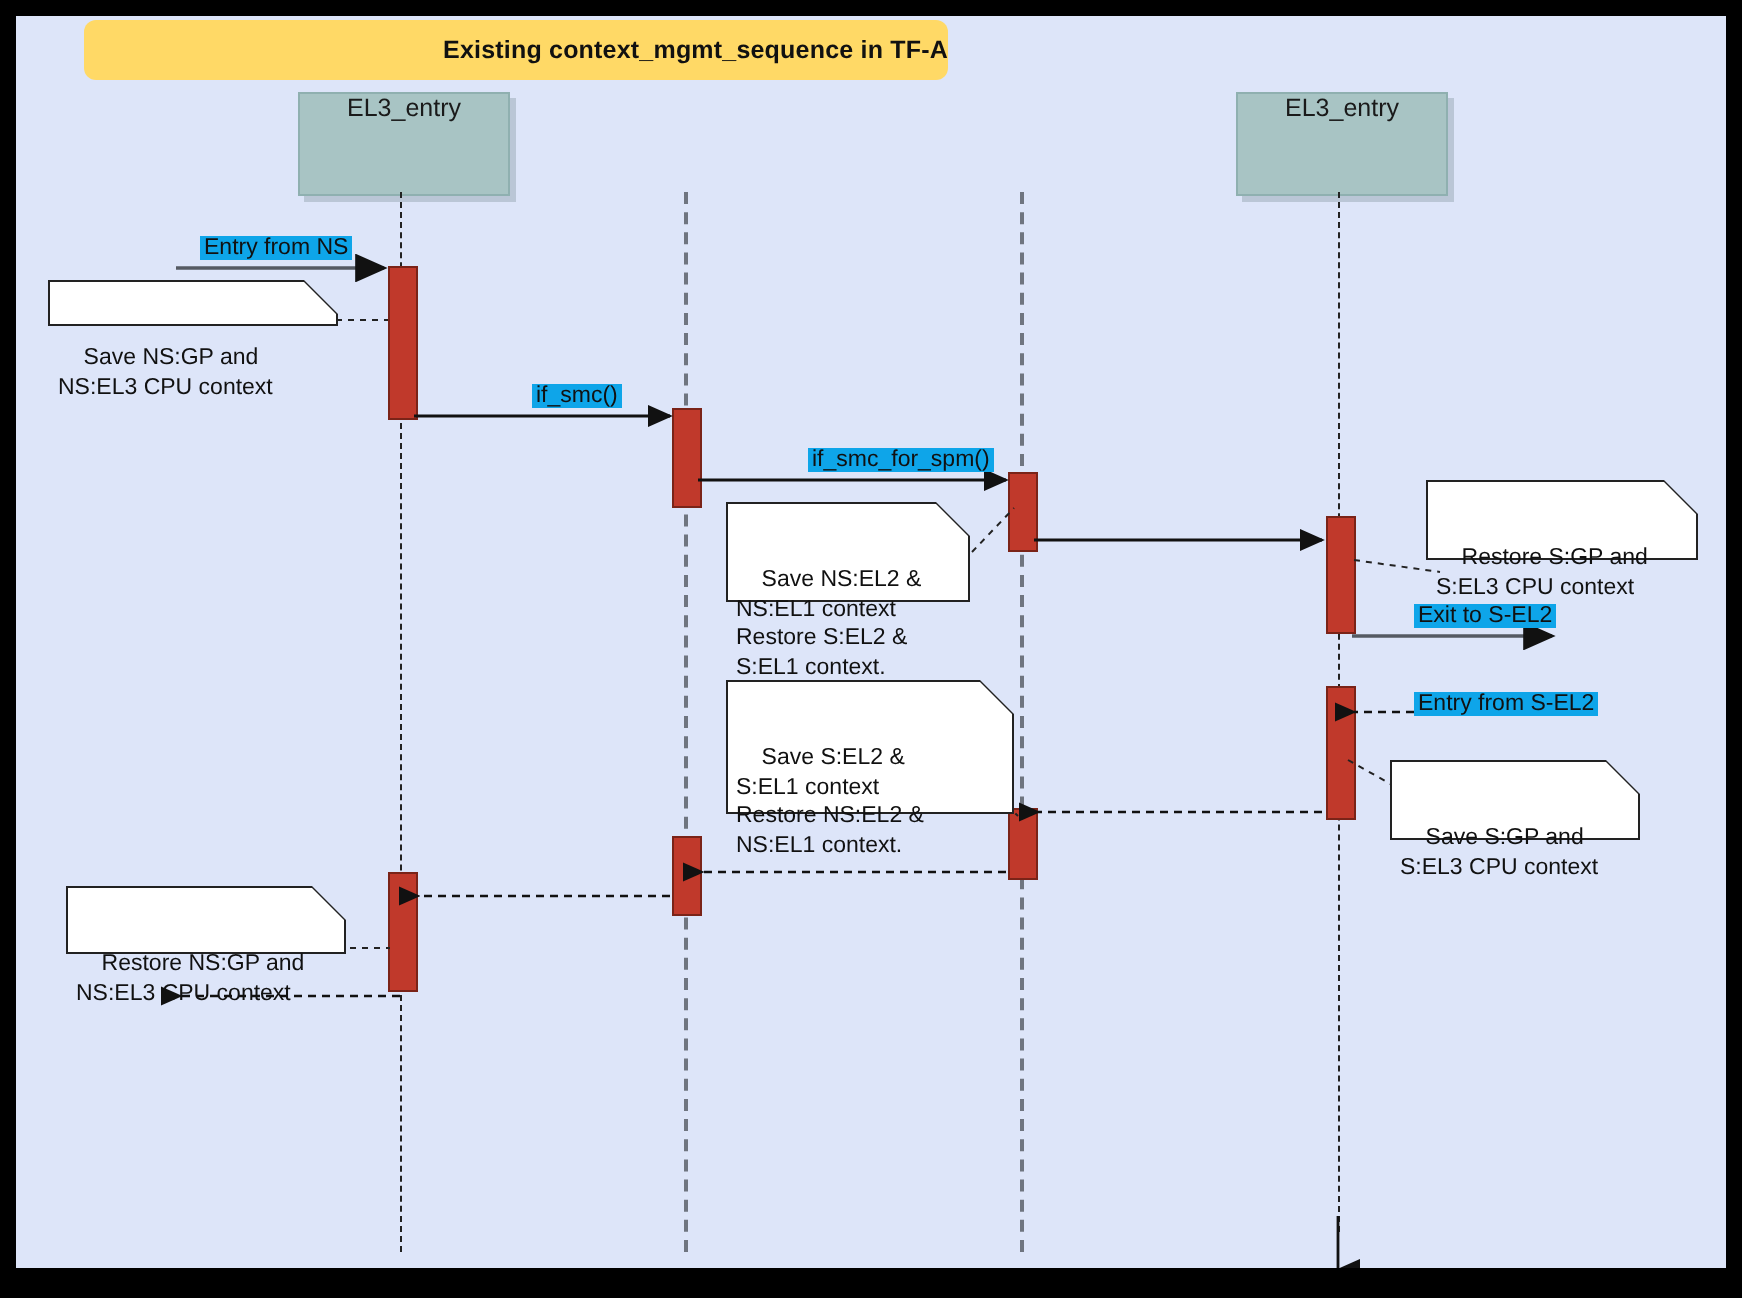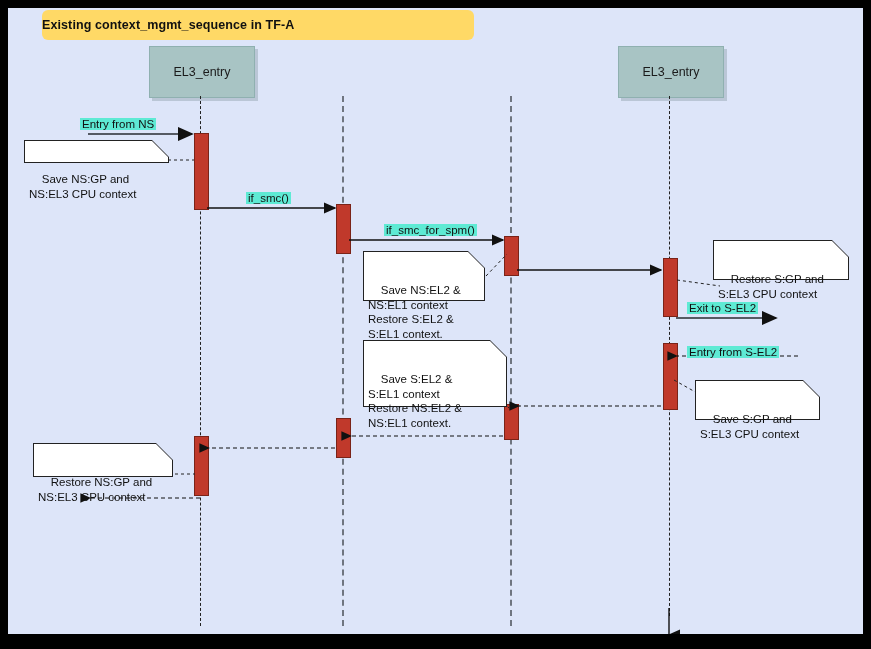--- a/index.html
+++ b/index.html
@@ -26,35 +26,34 @@
   .title-bar {
     position: absolute;
     left: 34px;
     top: 2px;
     width: 432px;
     height: 30px;
     background: #ffd966;
     border-radius: 6px;
     display: flex;
     align-items: center;
-    justify-content: flex-start;
+    justify-content: flex-end;
     font-size: 12.5px;
     font-weight: bold;
     color: #111111;
     letter-spacing: 0.1px;
   }
   .lifeline-head {
     position: absolute;
     width: 104px;
     height: 50px;
     background: #a8c4c4;
     border: 1px solid #8fb0b0;
     box-shadow: 3px 3px 0 rgba(120,140,150,0.35);
     display: flex;
-    align-items: center;
     justify-content: center;
     font-size: 12.5px;
     color: #1a1a1a;
   }
   .lifeline-line {
     position: absolute;
     width: 0;
     border-left-width: 1.5px;
     border-left-style: dashed;
     border-left-color: #222222;
@@ -95,23 +94,24 @@
     top: -1px;
     width: 0;
     height: 0;
     border-left: 18px solid transparent;
     border-top: 18px solid #222222;
   }
   .msg-label {
     position: absolute;
     font-size: 11.5px;
     color: #111111;
-    background: #5eead4;
+    background: #0ea5e9;
     padding: 0 2px;
     white-space: nowrap;
+    margin-left: 20px;
   }
   svg.overlay {
     position: absolute;
     left: 0;
     top: 0;
     width: 855px;
     height: 626px;
     pointer-events: none;
   }
 </style>

